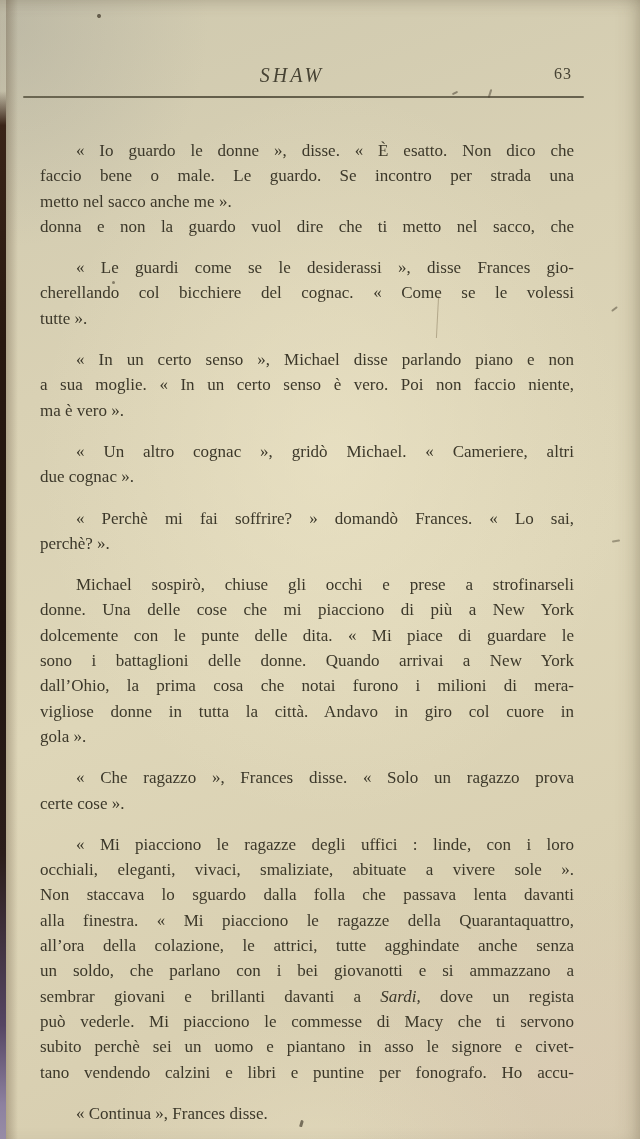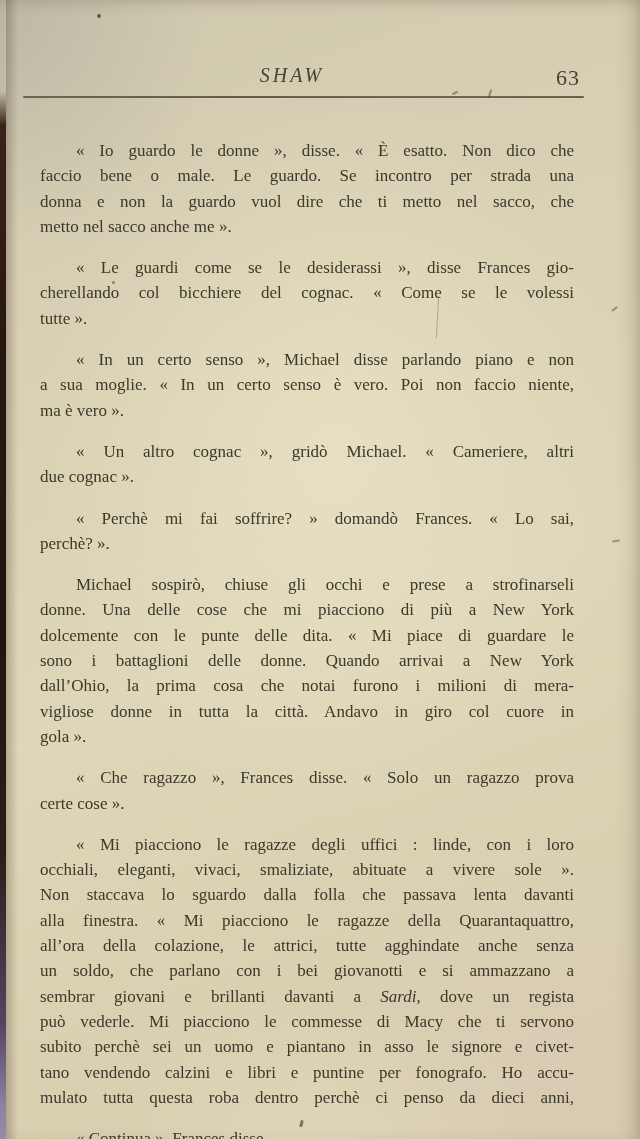--- a/index.html
+++ b/index.html
@@ -30,22 +30,22 @@
   .spine-shadow {
     position: absolute; left: 6px; top: 0; width: 12px; height: 1139px;
     background: linear-gradient(90deg, rgba(70,50,30,0.28), rgba(70,50,30,0));
   }
   .header { position: absolute; top: 64px; left: 24px; width: 560px; height: 26px; }
   .header .title {
     display: block; text-align: center; padding-right: 24px;
     font-style: italic; font-size: 20px; letter-spacing: 3px; color: #474334;
   }
   .header .folio {
-    position: absolute; right: 4px; top: 1px;
-    font-size: 22px; letter-spacing: 1px; color: #474334;
+    position: absolute; right: 12px; top: 1px;
+    font-size: 16px; letter-spacing: 1px; color: #474334;
   }
   .rule {
     position: absolute; top: 96px; left: 23px; width: 561px; height: 2px;
     background: linear-gradient(90deg, #5b5642, #4e4937 40%, #5b5642 75%, #534e3c);
     opacity: 0.85; border-radius: 1px;
   }
   .text {
     position: absolute; top: 122px; left: 24px; width: 566px;
     font-size: 17px; line-height: 25.3px;
   }
@@ -79,22 +79,22 @@
     <span class="title">SHAW</span>
     <span class="folio">63</span>
   </div>
 
   <div class="rule"></div>
 
   <div class="text">
       <div class="para">
         <div class="line indent">« Io guardo le donne », disse. « È esatto. Non dico che</div>
         <div class="line">faccio bene o male. Le guardo. Se incontro per strada una</div>
+        <div class="line last">metto nel sacco anche me ».</div>
         <div class="line">donna e non la guardo vuol dire che ti metto nel sacco, che</div>
-        <div class="line last">metto nel sacco anche me ».</div>
       </div>
       <div class="para">
         <div class="line indent">« Le guardi come se le desiderassi », disse Frances gio-</div>
         <div class="line">cherellando col bicchiere del cognac. « Come se le volessi</div>
         <div class="line last">tutte ».</div>
       </div>
       <div class="para">
         <div class="line indent">« In un certo senso », Michael disse parlando piano e non</div>
         <div class="line">a sua moglie. « In un certo senso è vero. Poi non faccio niente,</div>
         <div class="line last">ma è vero ».</div>
@@ -124,21 +124,20 @@
         <div class="line indent">« Mi piacciono le ragazze degli uffici : linde, con i loro</div>
         <div class="line">occhiali, eleganti, vivaci, smaliziate, abituate a vivere sole ».</div>
         <div class="line">Non staccava lo sguardo dalla folla che passava lenta davanti</div>
         <div class="line">alla finestra. « Mi piacciono le ragazze della Quarantaquattro,</div>
         <div class="line">all’ora della colazione, le attrici, tutte agghindate anche senza</div>
         <div class="line">un soldo, che parlano con i bei giovanotti e si ammazzano a</div>
         <div class="line">sembrar giovani e brillanti davanti a <i>Sardi,</i> dove un regista</div>
         <div class="line">può vederle. Mi piacciono le commesse di Macy che ti servono</div>
         <div class="line">subito perchè sei un uomo e piantano in asso le signore e civet-</div>
         <div class="line">tano vendendo calzini e libri e puntine per fonografo. Ho accu-</div>
-        <div class="line">mulato tutta questa roba dentro perchè ci penso da dieci anni,</div>
       </div>
       <div class="para">
         <div class="line last indent">« Continua », Frances disse.</div>
       </div>
     </div>
 
   <div class="speck s1"></div>
   <div class="speck s2"></div>
   <div class="speck s3"></div>
   <div class="speck s4"></div>

